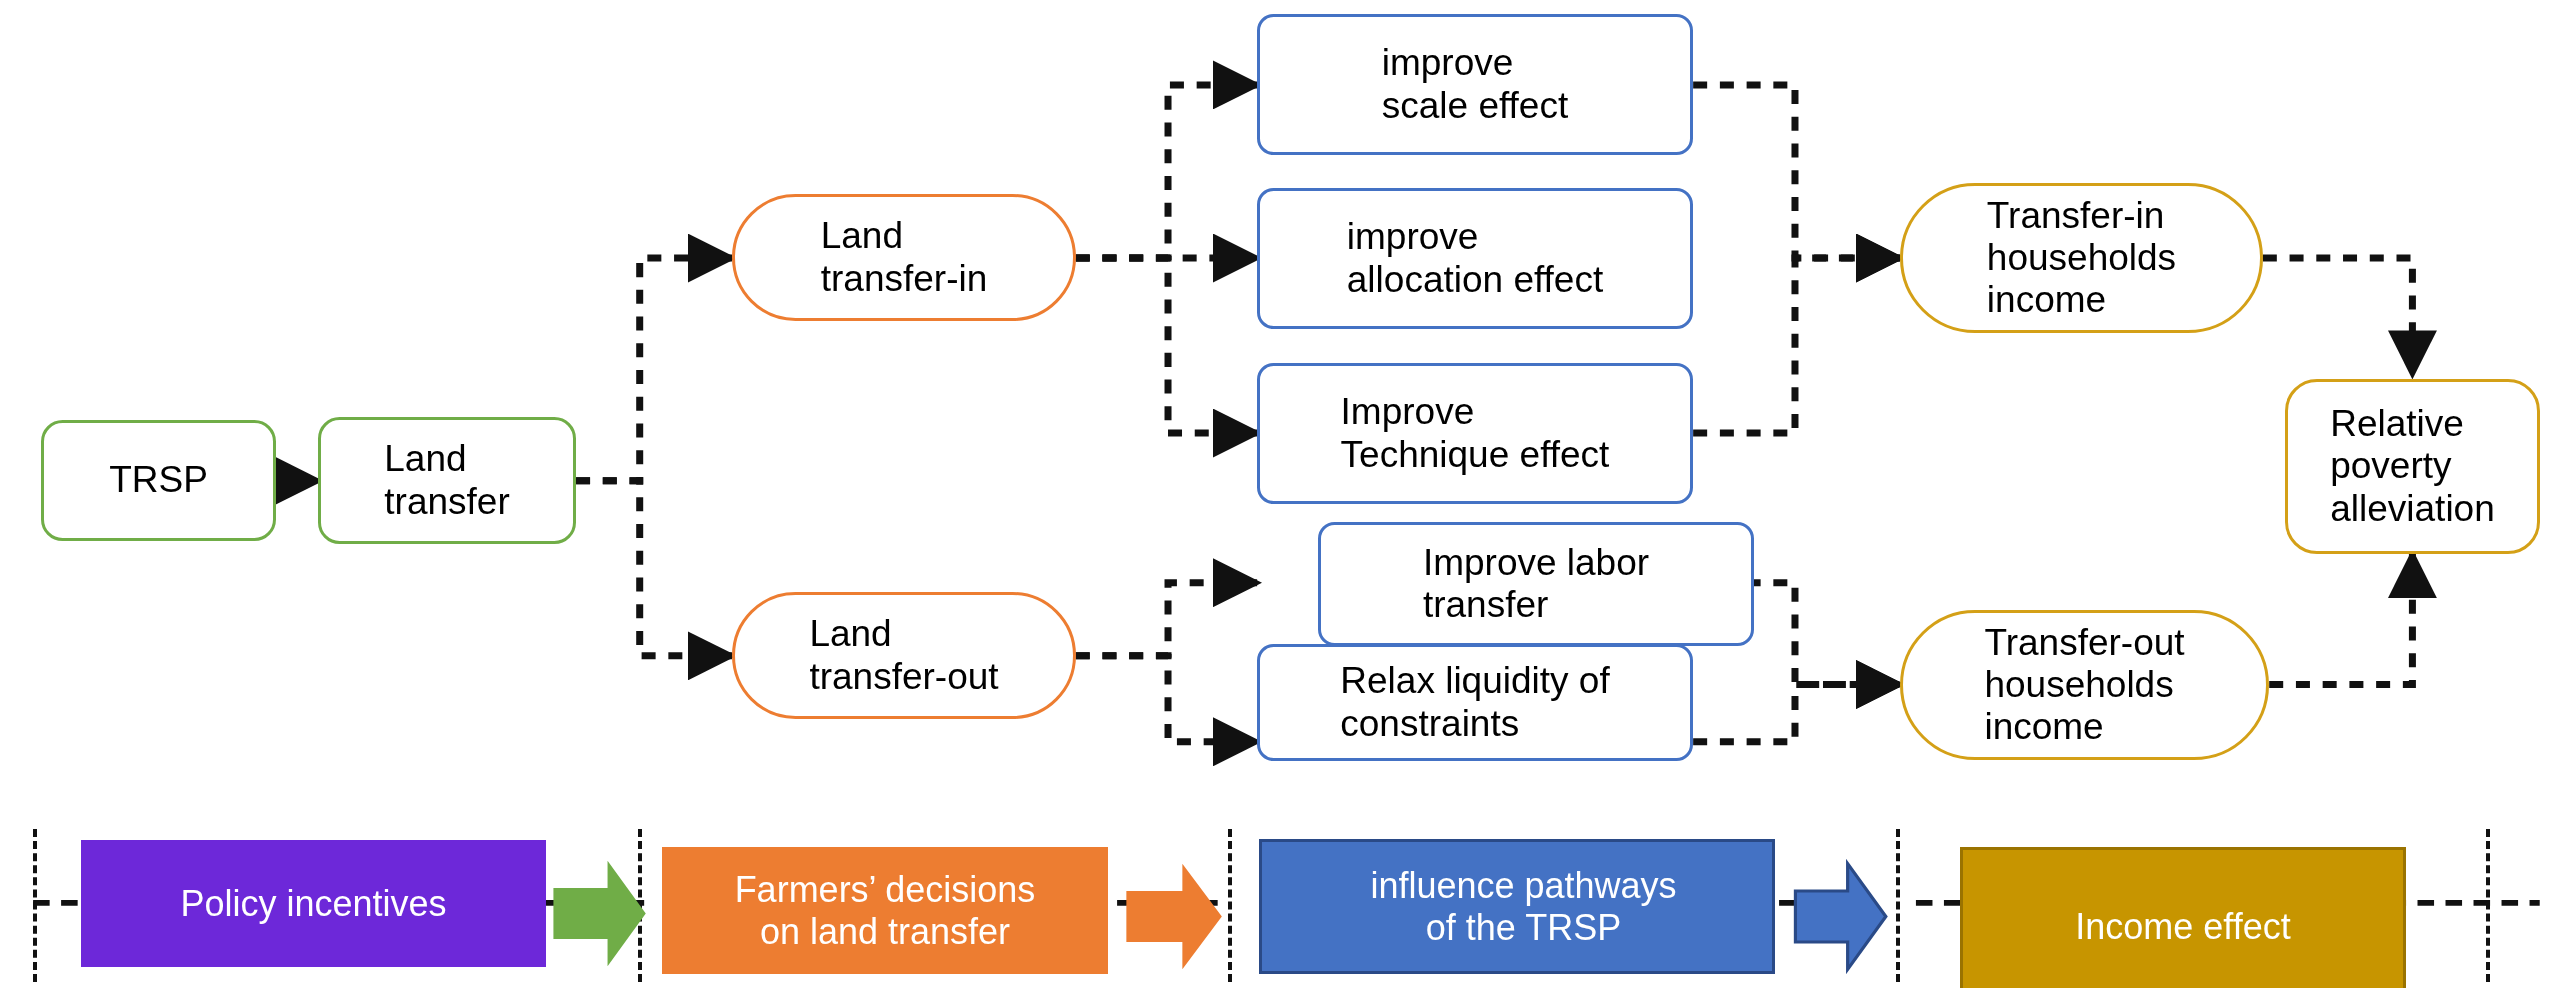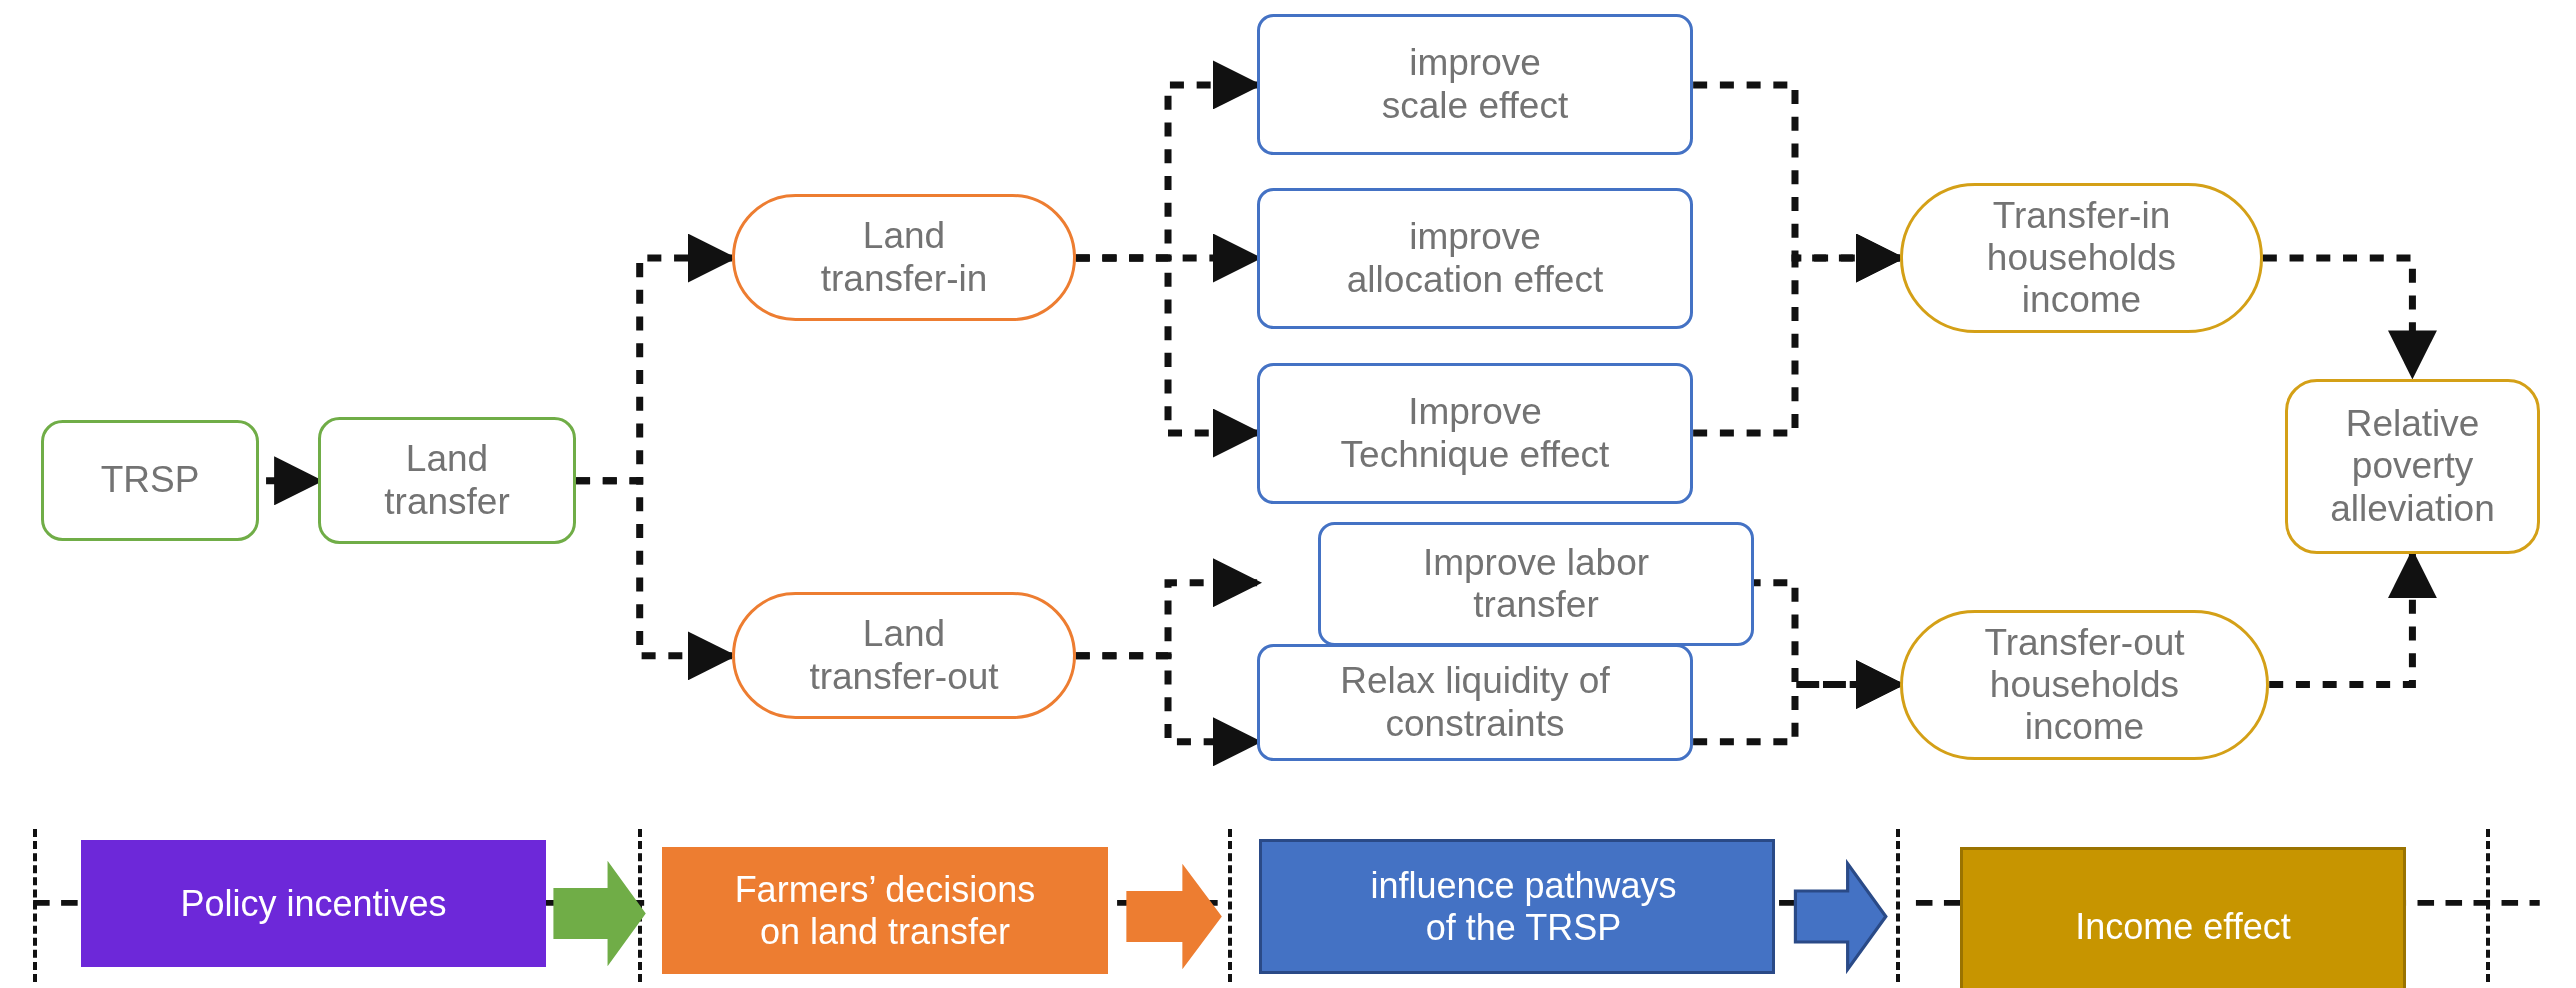--- a/index.html
+++ b/index.html
@@ -1,21 +1,21 @@
 <!DOCTYPE html>
 <html style="font-size:10.2px"><head>
 <meta charset="utf-8">
 <style>
   html,body{margin:0;padding:0;background:#ffffff;}
   body{font-family:"Liberation Sans","DejaVu Sans",sans-serif;}
   #stage{position:relative;width:2576px;height:989px;background:#fff;overflow:hidden;}
   svg#wires{position:absolute;left:0;top:0;width:2576px;height:989px;pointer-events:none;}
 
   .node{position:absolute;box-sizing:border-box;display:flex;align-items:center;
-        justify-content:center;text-align:center;background:#fff;color:#737373;
+        justify-content:center;text-align:left;background:#fff;color:#000000;
         line-height:1.14;white-space:pre-line;}
 
   
   .n-green{border:3.2px solid #70ad47;border-radius:21.6px;font-size:37px;}
   
   .n-orange{border:3.2px solid #ed7d31;border-radius:636px;font-size:37px;}
   
   .n-blue{border:3.2px solid #4472c4;border-radius:16.5px;font-size:37px;}
   
   .n-gold{border:3.2px solid #d4a017;border-radius:636px;font-size:37px;}
@@ -64,21 +64,21 @@
 
       <path d="M 2660 915 L 2820 915 L 2820 1075 L 2985 1075"></path>
       <path d="M 2660 1165 L 2820 1165 L 2820 1075 L 2985 1075"></path>
 
       <path d="M 3555 405 L 3790 405 L 3790 588"></path>
       <path d="M 3565 1075 L 3790 1075 L 3790 870"></path>
     </g>
 
   </svg>
 
-  <div class="node n-green" style="left:41px;top:420px;width:218px;height:121px;">TRSP</div>
+  <div class="node n-green" style="left:41px;top:420px;width:235px;height:121px;">TRSP</div>
 
   <div class="node n-green" style="left:318px;top:417px;width:258px;height:127px;">Land
 transfer</div>
 
   <div class="node n-orange" style="left:732px;top:194px;width:344px;height:127px;">Land
 transfer-in</div>
 
   <div class="node n-orange" style="left:732px;top:592px;width:344px;height:127px;">Land
 transfer-out</div>
 

